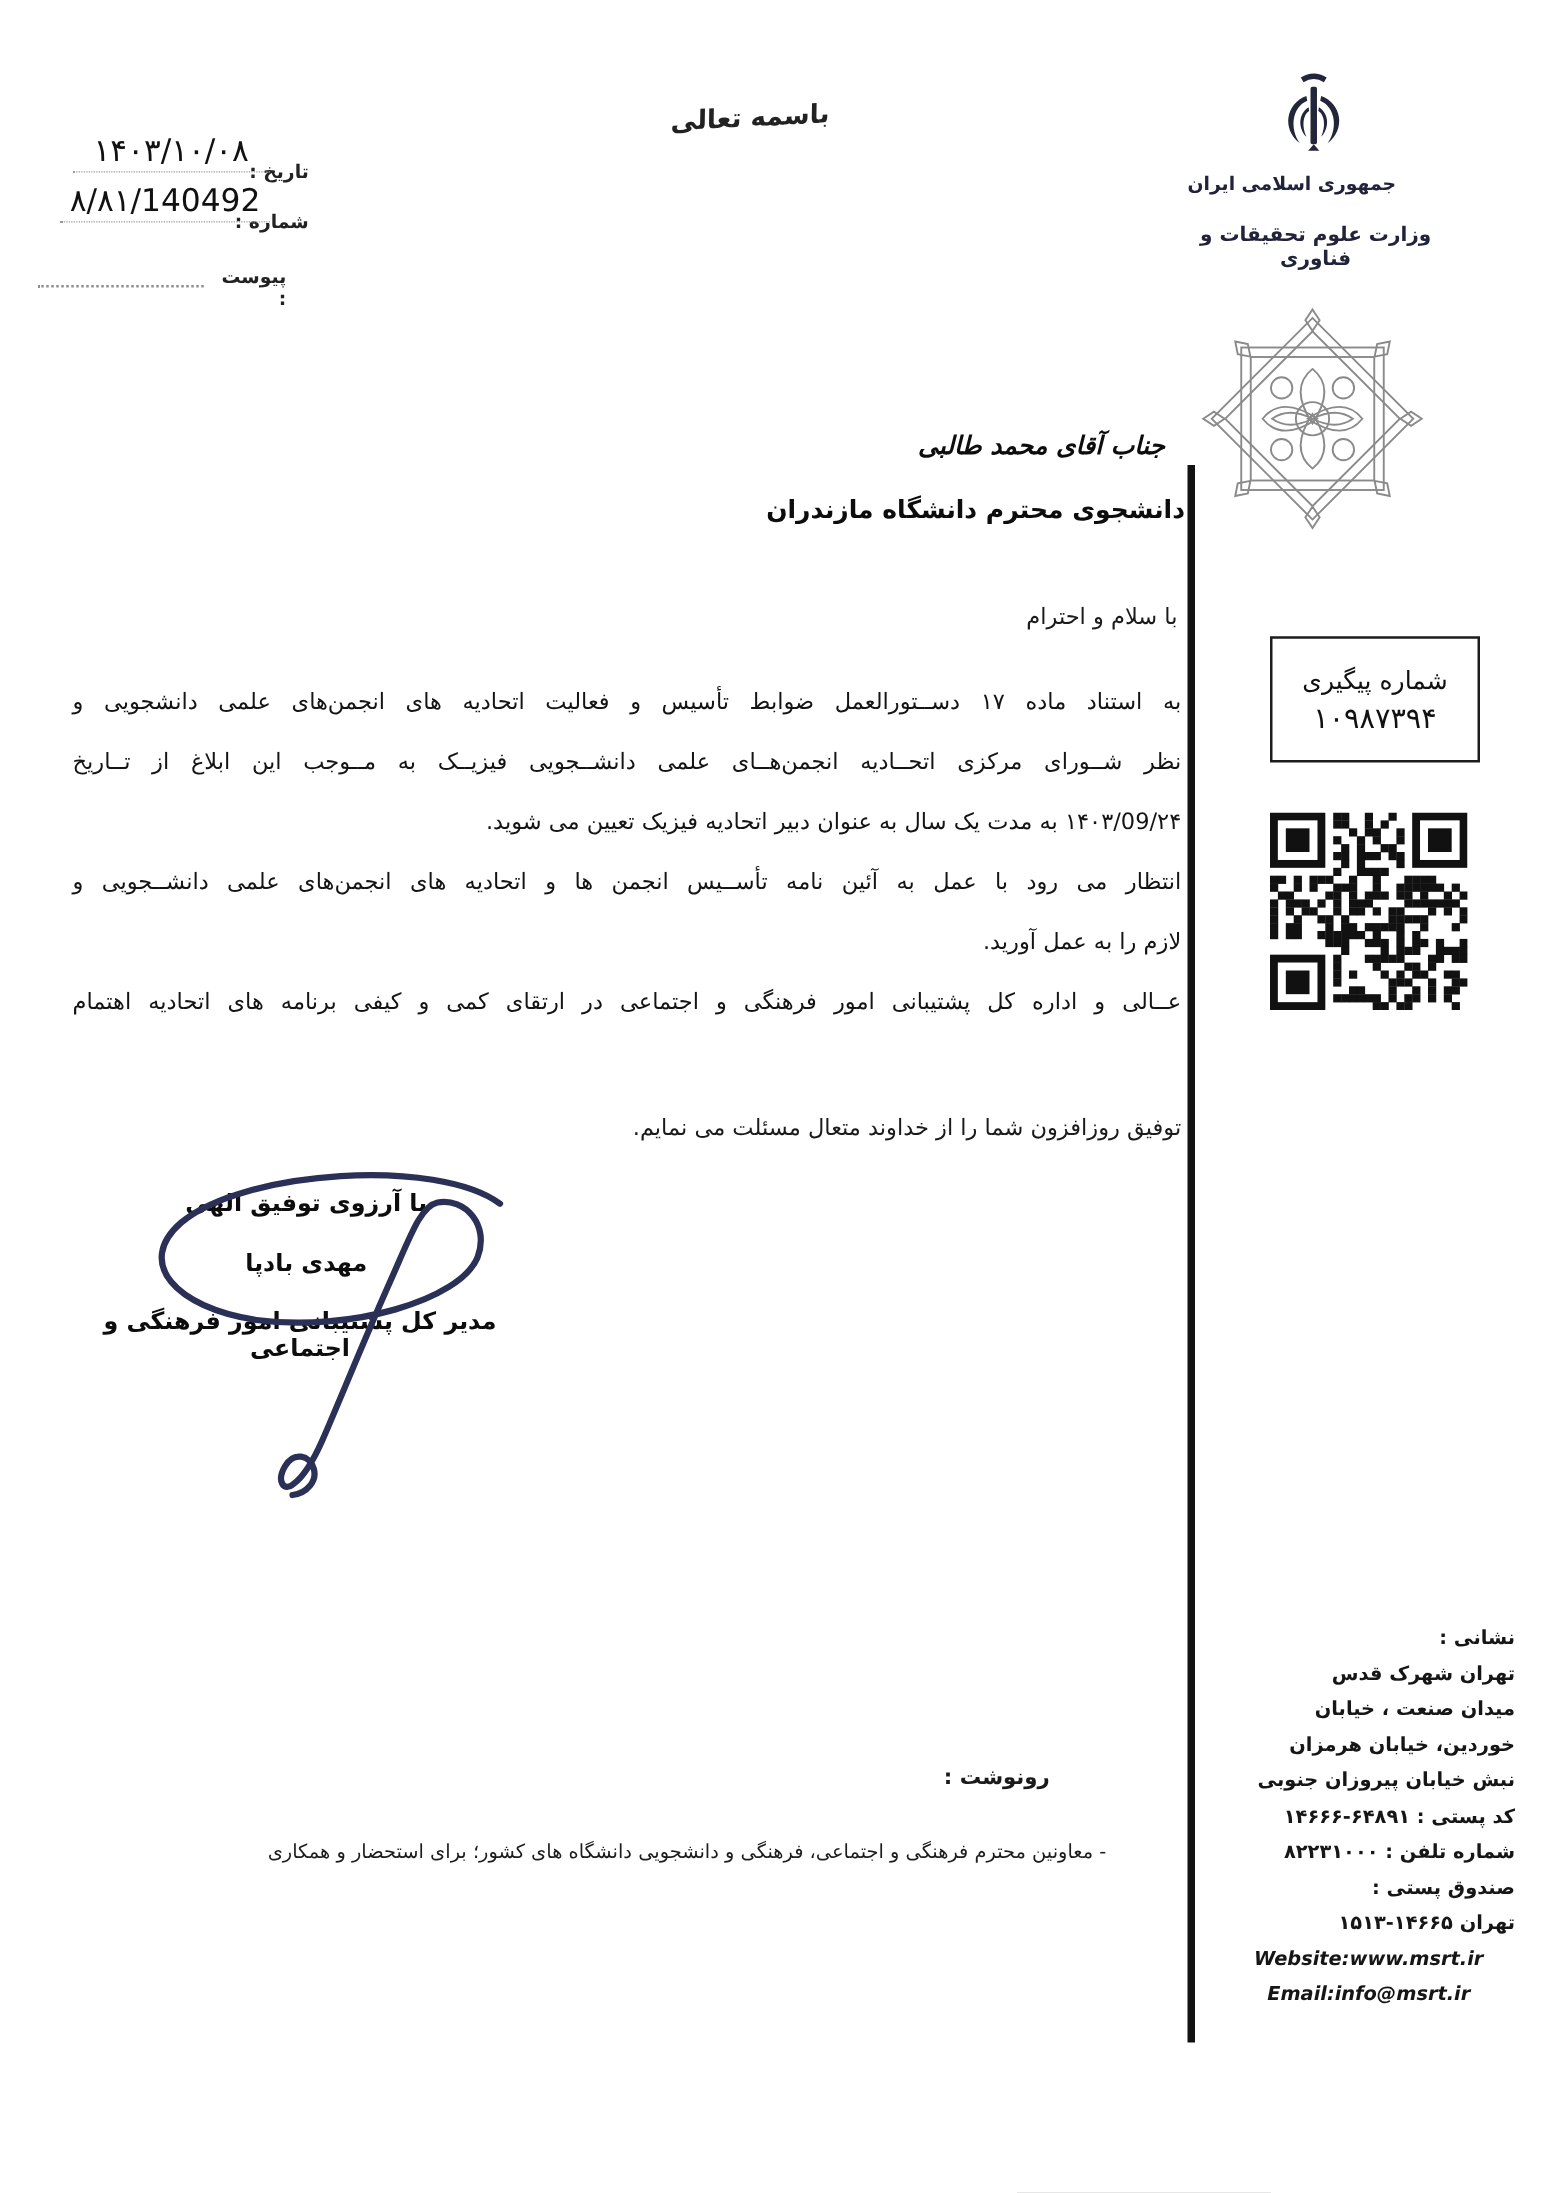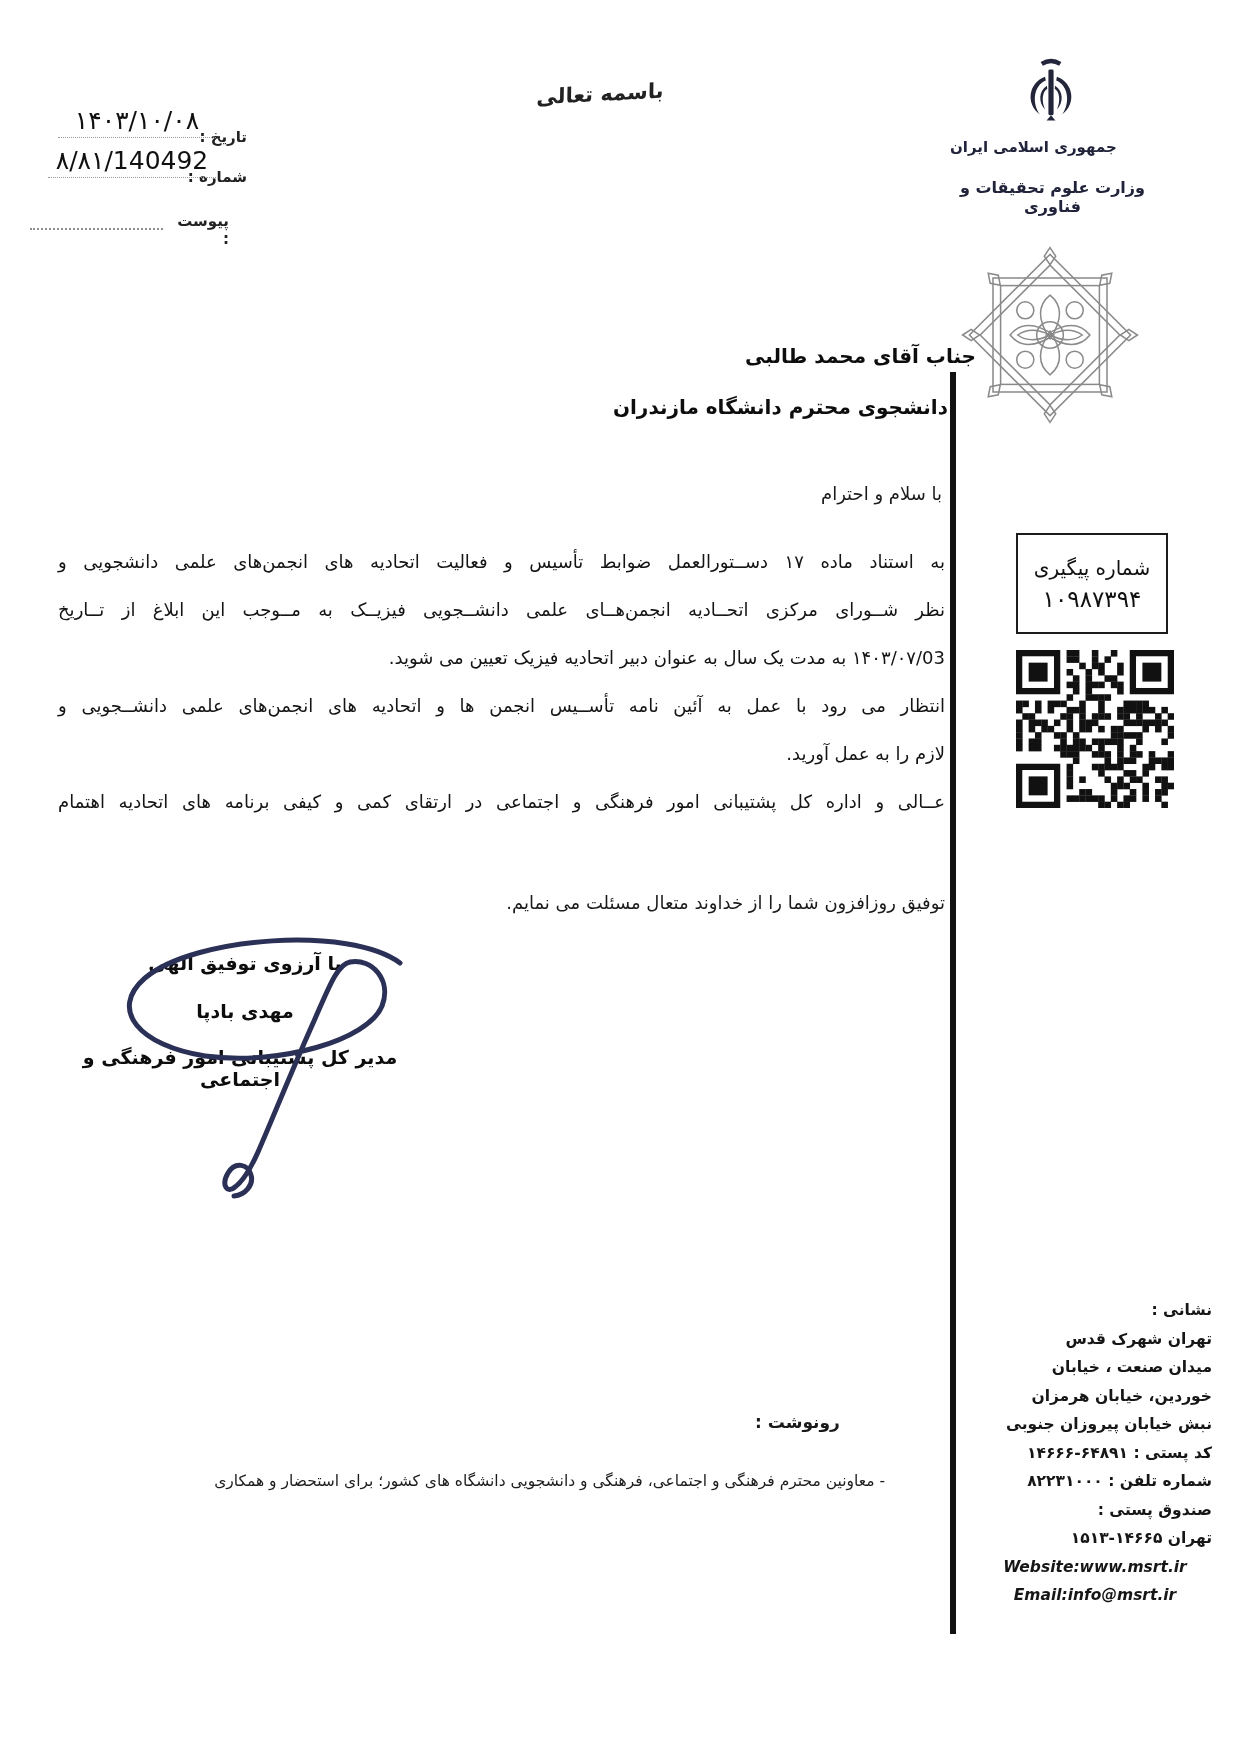--- a/index.html
+++ b/index.html
@@ -105,49 +105,49 @@
         <circle cx="126" cy="74" r="9"></circle>
       <circle cx="74" cy="126" r="9"></circle>
         <circle cx="126" cy="126" r="9"></circle>
       <path d="M66 100 q 14 -10 34 0 q -20 10 -34 0 z"></path>
       <path d="M100 66 q 10 14 0 34 q -10 -20 0 -34 z" transform="rotate(90 100 100)"></path>
     </g>
   </svg>
 
   <div class="abs vrule" style="left:950px; top:372px; width:6px; height:1262px;"></div>
 
-  <div class="abs recipient" style="left:576px; top:344px; width:400px;">جناب آقای محمد طالبی</div>
+  <div class="abs recipient" style="left:532px; top:344px; width:400px;font-style:italic;">جناب آقای محمد طالبی</div>
   <div class="abs recipient" style="left:548px; top:395px; width:400px;">دانشجوی محترم دانشگاه مازندران</div>
 
   <div class="abs salutation" style="left:640px; top:483px; width:302px;">با سلام و احترام</div>
 
   <div class="abs body-block" style="left:58px; top:538px; width:887px;">
     <div class="body-line"> به استناد ماده ۱۷ دســتورالعمل ضوابط تأسیس و فعالیت اتحادیه های انجمن‌های علمی دانشجویی و</div>
     <div class="body-line">نظر شــورای مرکزی اتحــادیه انجمن‌هــای علمی دانشــجویی فیزیــک به مــوجب این ابلاغ از تــاریخ</div>
-    <div class="body-line short">۱۴۰۳/۰۷/03 به مدت یک سال به عنوان دبیر اتحادیه فیزیک تعیین می شوید.</div>
+    <div class="body-line short">۱۴۰۳/09/۲۴ به مدت یک سال به عنوان دبیر اتحادیه فیزیک تعیین می شوید.</div>
     <div class="body-line">انتظار می رود با عمل به آئین نامه تأســیس انجمن ها و اتحادیه های انجمن‌های علمی دانشــجویی و</div>
     <div class="body-line short">لازم را به عمل آورید.</div>
     <div class="body-line">عــالی و اداره کل پشتیبانی امور فرهنگی و اجتماعی در ارتقای کمی و کیفی برنامه های اتحادیه اهتمام</div>
   </div>
 
   <div class="abs closing" style="left:58px; top:892px; width:887px;">توفیق روزافزون شما را از خداوند متعال مسئلت می نمایم.</div>
 
   <div class="abs sig-line" style="left:60px; top:952px; width:370px;">با آرزوی توفیق الهی</div>
   <div class="abs sig-line" style="left:60px; top:1000px; width:370px;">مهدی بادپا</div>
   <div class="abs sig-line" style="left:40px; top:1046px; width:400px;">مدیر کل پشتیبانی امور فرهنگی و اجتماعی</div>
 
   <svg class="abs" style="left:100px; top:918px; z-index:3;" width="310" height="300" viewBox="0 0 310 300" aria-hidden="true">
     <path d="M300 45 C 250 8, 95 18, 45 60 C 8 92, 40 128, 105 138
              C 180 148, 268 122, 282 88 C 292 62, 272 40, 250 44
              C 236 47, 228 72, 210 112 C 190 157, 172 202, 158 234
              C 150 252, 142 264, 135 269 C 127 276, 121 267, 128 255
              C 135 243, 148 246, 151 257 C 154 267, 145 277, 134 278" fill="none" stroke="#2b3057" stroke-width="5" stroke-linecap="round"></path>
   </svg>
 
-  <div class="abs track-box" style="left:1016px; top:533px; width:152px; height:101px;">
+  <div class="abs track-box" style="left:1016px; top:509px; width:168px; height:101px;">
     <div class="track-label">شماره پیگیری</div>
     <div class="track-number">۱۰۹۸۷۳۹۴</div>
   </div>
 
   <svg class="abs" style="left:1016px; top:650px;" width="158" height="158" viewBox="0 0 156 156" aria-hidden="true">
     <rect x="0" y="0" width="156" height="156" fill="#ffffff"></rect>
     <g id="qr-mods" fill="#111111">
         <rect x="49.92" y="0.00" width="6.49" height="6.49"></rect>
         <rect x="56.16" y="0.00" width="6.49" height="6.49"></rect>
         <rect x="74.88" y="0.00" width="6.49" height="6.49"></rect>

